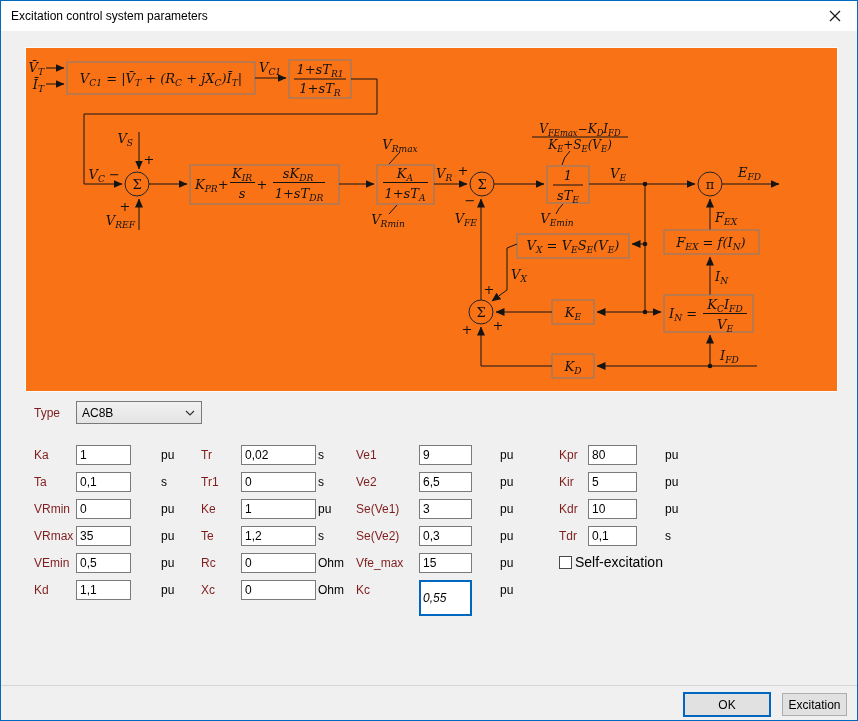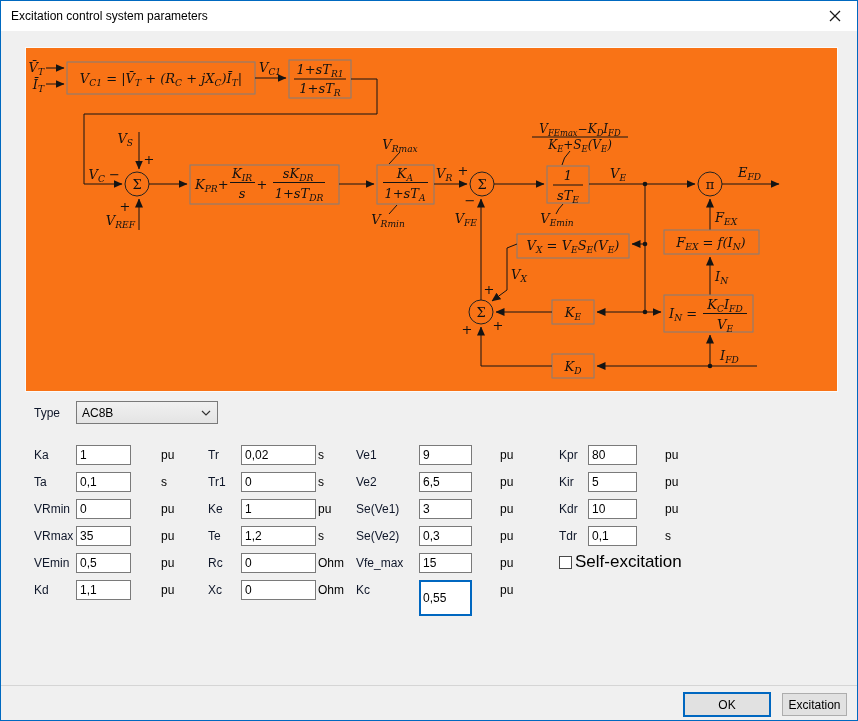--- a/index.html
+++ b/index.html
@@ -8,35 +8,35 @@
   #title{position:absolute;left:10px;top:0;line-height:30px;font-size:12px;color:#000;}
   #closebtn{position:absolute;right:0;top:0;width:45px;height:30px;display:flex;align-items:center;justify-content:center;cursor:default;}
   #diagram-panel{position:absolute;left:24px;top:46px;width:811px;height:343px;background:#f97316;border:1px solid #fbfbfa;}
   svg text{font-family:"DejaVu Serif","Liberation Serif",serif;font-style:italic;fill:#111;font-size:13px;}
   svg text.op{font-style:normal;}
   svg text.sm{font-size:12px;}
   svg .sub{font-size:70%;}
   svg .box{fill:none;stroke:#7f7f7f;stroke-width:1;}
   svg .ln{fill:none;stroke:#141414;stroke-width:1;}
   svg .circ{fill:none;stroke:#222;stroke-width:1;}
-  .flabel{position:absolute;height:20px;line-height:20px;font-size:12px;color:#0f172a;}
+  .flabel{position:absolute;height:20px;line-height:20px;font-size:12px;color:#7f1d1d;}
   .funit{position:absolute;height:20px;line-height:20px;font-size:12px;color:#000;padding-left:20px;}
   .finput{position:absolute;height:20px;box-sizing:border-box;border:1px solid #7a7a7a;background:#fff;font-family:"Liberation Sans",sans-serif;font-size:12px;color:#000;padding:0 3px;}
-  .finput.focused{border:2px solid #0067c0;padding:16px 2px;}
+  .finput.focused{border:2px solid #0067c0;padding:16px 2px;font-style:italic;}
   .r0{top:444px}.r1{top:471px}.r2{top:498px}.r3{top:525px}.r4{top:552px}.r5{top:579px}
   .la{left:33px}.ia{left:75px;width:55px}.ua{left:140px}
-  .lb{left:207px}.ib{left:240px;width:75px}.ub{left:297px}
+  .lb{left:200px}.ib{left:240px;width:75px}.ub{left:297px}
   .lc{left:355px}.ic{left:418px;width:53px}.uc{left:479px}
   .ld{left:558px}.id{left:587px;width:49px}.ud{left:644px}
   #type-label{position:absolute;left:33px;top:401px;height:22px;line-height:22px;font-size:12px;}
-  #type-select{position:absolute;left:75px;top:400px;width:142px;height:23px;box-sizing:border-box;border:1px solid #7a7a7a;background:linear-gradient(to bottom,#f1f1f1,#e4e4e4);display:flex;align-items:center;}
+  #type-select{position:absolute;left:75px;top:400px;width:126px;height:23px;box-sizing:border-box;border:1px solid #7a7a7a;background:linear-gradient(to bottom,#f1f1f1,#e4e4e4);display:flex;align-items:center;}
   #type-select .val{flex:1;padding-left:5px;font-size:12px;color:#000;}
   #type-select .chev{width:22px;display:flex;align-items:center;justify-content:center;}
   #selfexc{position:absolute;left:558px;top:555px;width:13px;height:13px;appearance:none;-webkit-appearance:none;border:1px solid #494949;background:#fff;margin:0;}
-  #selfexc-label{position:absolute;left:574px;top:552px;height:18px;line-height:18px;font-size:17px;text-align:right;}
+  #selfexc-label{position:absolute;left:574px;top:552px;height:18px;line-height:18px;font-size:14px;text-align:right;}
   #separator{position:absolute;left:0;top:684px;width:856px;height:1px;background:#d5d5d5;}
   .btn{position:absolute;box-sizing:border-box;background:#e1e1e1;font-size:12px;color:#000;display:flex;align-items:center;justify-content:center;cursor:default;}
   #ok-button{left:682px;top:691px;width:88px;height:25px;border:2px solid #0067c0;}
   #cancel-button{left:781px;top:692px;width:65px;height:23px;border:1px solid #adadad;}
 </style>
 </head>
 <body>
 
 <div id="window">
   <div id="titlebar">

